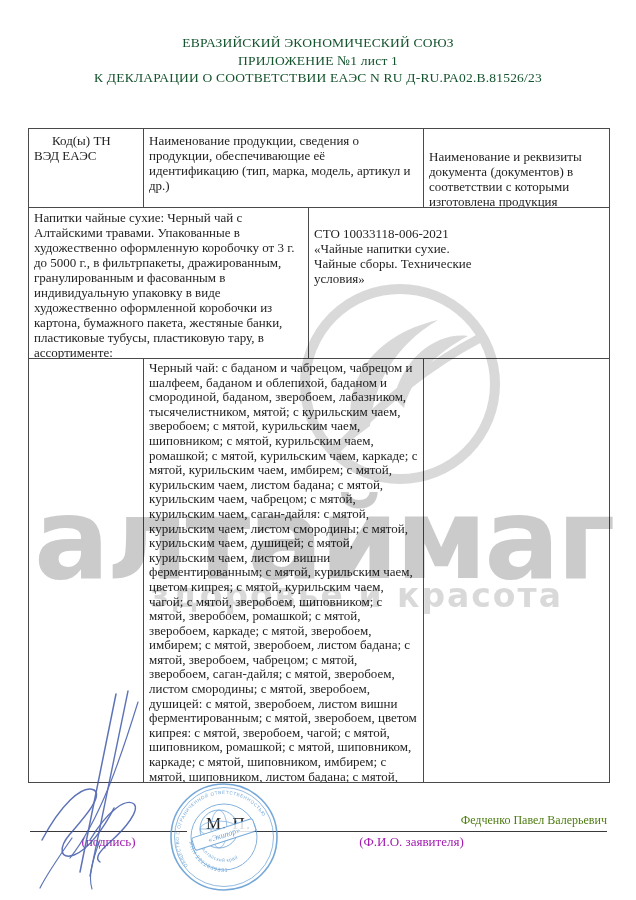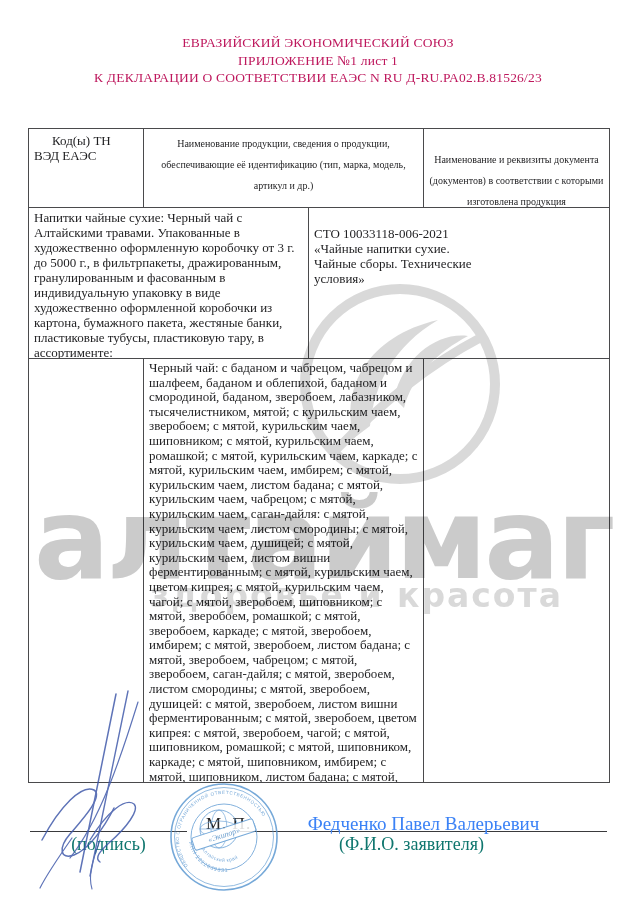--- a/index.html
+++ b/index.html
@@ -4,60 +4,60 @@
 <style>
   html,body{margin:0;padding:0;background:#e8e8e8;}
   .page{
     position:relative;width:636px;height:900px;margin:0 auto;
     background:#ffffff;overflow:hidden;
     font-family:"Liberation Serif","DejaVu Serif",serif;
     color:#1e1e20;
   }
   
   .doc-header{position:absolute;top:34px;left:0;width:636px;text-align:center;
-    font-size:13.5px;line-height:17.5px;letter-spacing:.2px;color:#be185d;}
+    font-size:13.5px;line-height:17.5px;letter-spacing:.2px;color:#14532d;}
   
   .tbl{position:absolute;left:28px;top:128px;width:582px;height:655px;
     border:1px solid #4a4a4c;box-sizing:border-box;display:flex;flex-direction:column;
     background:transparent;}
   .tr{display:flex;flex-direction:row;box-sizing:border-box;border-bottom:1px solid #4a4a4c;overflow:hidden;}
   .tr:last-child{border-bottom:none;}
   .td{box-sizing:border-box;border-right:1px solid #4a4a4c;overflow:hidden;
       font-size:13px;padding:2px 5px 2px 5px;}
   .td:last-child{border-right:none;}
   .c1{width:115px;flex:none;}
   .c2{width:280px;flex:none;}
   .c3{width:185px;flex:none;margin-top:16px;}
   .tr-head{height:79px;flex:none;}
-  .tr-head .td{font-size:10px;line-height:21px;padding-top:4px;text-align:center;}
+  .tr-head .td{font-size:13px;line-height:15px;padding-top:4px;text-align:left;}
   .tr-head .c1{text-align:left;text-indent:18px;font-size:13px;line-height:15px;}
   .tr-1{height:151px;flex:none;}
   .tr-1 .td{line-height:15px;}
   .tr-2{height:423px;flex:none;}
   .tr-2 .td{line-height:14.6px;}
   
   .wm-brand{position:absolute;left:34px;top:474px;width:600px;
     font-family:"DejaVu Sans","Liberation Sans",sans-serif;font-weight:700;
     font-size:112px;letter-spacing:-3px;color:#7d7d7d;opacity:.40;
     pointer-events:none;mix-blend-mode:multiply;white-space:nowrap;}
   .wm-tagline{position:absolute;left:150px;top:576px;
     font-family:"DejaVu Sans","Liberation Sans",sans-serif;font-weight:700;
     font-size:33px;letter-spacing:2px;color:#8f8f8f;opacity:.34;
     pointer-events:none;mix-blend-mode:multiply;white-space:nowrap;}
   .wm-emblem{position:absolute;left:296px;top:280px;pointer-events:none;mix-blend-mode:multiply;}
   
   .sig-line{position:absolute;height:1px;background:#3a3a3c;}
   .sig-line-left{left:30px;top:831px;width:157px;}
   .sig-line-right{left:240px;top:831px;width:367px;}
-  .cap{position:absolute;font-size:18px;color:#0f766e;text-align:center;}
+  .cap{position:absolute;font-size:13px;color:#a21caf;text-align:center;}
   .cap-podpis{left:30px;top:834px;width:157px;}
   .cap-fio{left:228px;top:834px;width:367px;}
   .mp{position:absolute;left:206px;top:814px;font-size:17px;letter-spacing:1px;color:#232325;}
-  .applicant{position:absolute;left:240px;top:813px;width:367px;text-align:center;
-    font-size:19px;color:#3b82f6;}
+  .applicant{position:absolute;left:240px;top:813px;width:367px;text-align:right;
+    font-size:12px;color:#4d7c0f;}
   .stamp{position:absolute;left:167px;top:780px;pointer-events:none;opacity:.85;}
   .signature{position:absolute;left:28px;top:688px;pointer-events:none;}
 </style>
 </head>
 <body>
 
 <div class="page">
 
   <div class="doc-header">
     <div>ЕВРАЗИЙСКИЙ ЭКОНОМИЧЕСКИЙ СОЮЗ</div>

